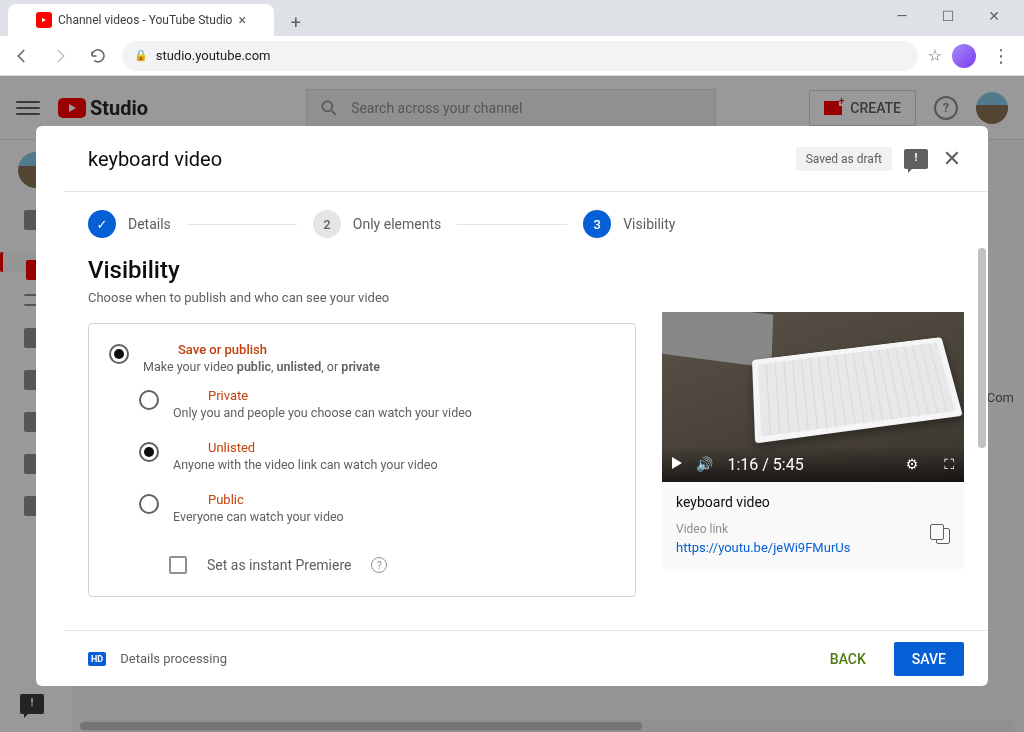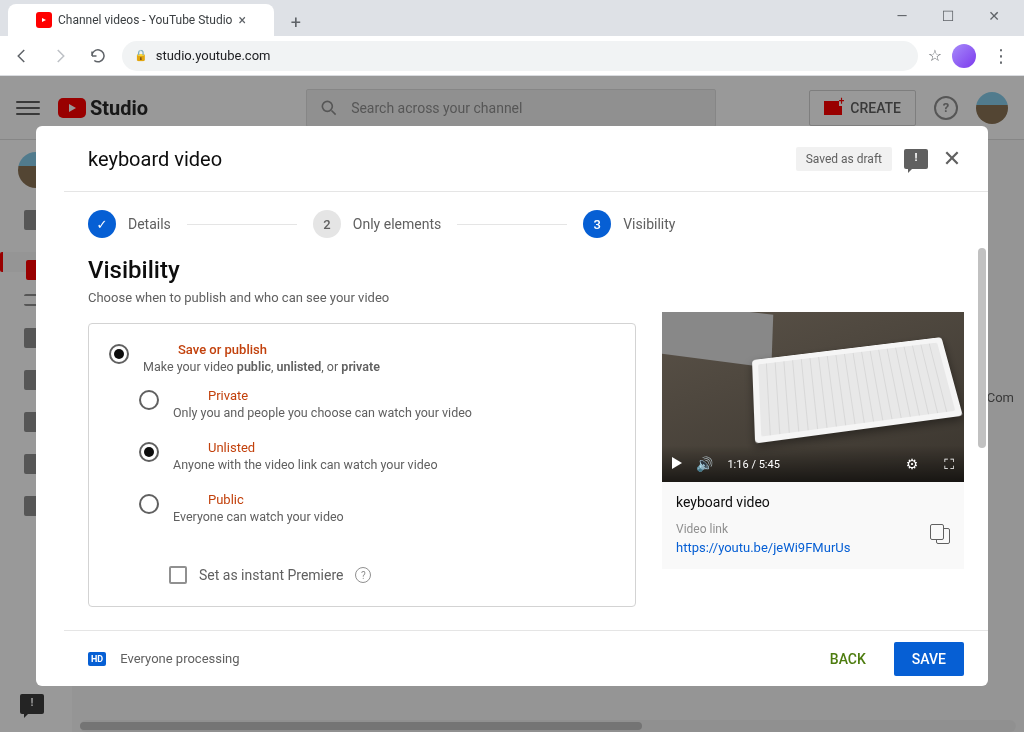--- a/index.html
+++ b/index.html
@@ -87,34 +87,34 @@
 .opt-row { display: flex; align-items: flex-start; gap: 14px; margin-bottom: 4px; }
 .radio-outer { width: 20px; height: 20px; border: 2px solid #606060; border-radius: 50%; display: flex; align-items: center; justify-content: center; flex-shrink: 0; margin-top: 2px; }
 .radio-outer.checked::after { content: ""; width: 10px; height: 10px; background: #0d0d0d; border-radius: 50%; }
 .radio-ripple { position: relative; }
 .radio-ripple::before { content: ""; position: absolute; left: -11px; top: -9px; width: 42px; height: 42px; background: #e5e5e5; border-radius: 50%; z-index: -1; }
 .opt-title { font-size: 13px; color: #c2410c; font-weight: 500; margin-left: 35px; }
 .opt-desc { font-size: 12.5px; color: #606060; margin-top: 2px; }
 .opt-desc b { font-weight: 600; color: #606060; }
 .sub-options { margin-left: 30px; margin-top: 14px; display: flex; flex-direction: column; gap: 16px; }
 .sub-opt .opt-title { font-weight: 400; }
-.premiere-row { display: flex; align-items: center; gap: 12px; margin-left: 30px; margin-top: 22px; }
+.premiere-row { display: flex; align-items: center; gap: 20px; margin-left: 30px; margin-top: 12px; }
 .checkbox { width: 18px; height: 18px; border: 2px solid #909090; border-radius: 2px; }
 .help-circle { width: 16px; height: 16px; border: 1.5px solid #909090; border-radius: 50%; display: flex; align-items: center; justify-content: center; font-size: 10px; color: #909090; }
 
 .right-col { width: 302px; padding-top: 56px; }
 .preview-card { background: #f9f9f9; }
 .thumb { width: 100%; height: 170px; background: linear-gradient(160deg,#5a5248 0%,#3a352e 100%); position: relative; overflow: hidden; }
 .keyb { position: absolute; right: 10px; top: 30px; width: 200px; height: 90px; background: #f5f5f5; border-radius: 4px; transform: perspective(400px) rotateX(25deg) rotateZ(-8deg); box-shadow: 0 4px 10px rgba(0,0,0,0.4); }
 .keyb::after { content: ""; position: absolute; inset: 6px; background: repeating-linear-gradient(90deg,#e8e8e8 0 8px,#d8d8d8 8px 9px), repeating-linear-gradient(0deg,transparent 0 10px,#d8d8d8 10px 11px); border-radius: 2px; }
 .laptop { position: absolute; left: -20px; top: -10px; width: 130px; height: 60px; background: #888; transform: perspective(300px) rotateX(30deg) rotateZ(8deg); }
 .controls-bar { position: absolute; bottom: 0; left: 0; right: 0; height: 36px; background: linear-gradient(transparent,rgba(0,0,0,0.6)); display: flex; align-items: center; padding: 0 10px; gap: 14px; color: #fff; font-size: 12px; }
 .play-ic::after { content: ""; display: inline-block; width: 0; height: 0; border-left: 10px solid #fff; border-top: 6px solid transparent; border-bottom: 6px solid transparent; }
 .vol-ic { font-size: 14px; }
-.time-txt { font-size: 11px; }
+.time-txt { font-size: 16px; }
 .gear-ic, .full-ic { margin-left: auto; font-size: 14px; }
 .full-ic { margin-left: 12px; }
 
 .preview-meta { padding: 12px 14px 14px 14px; position: relative; }
 .preview-title { font-size: 14px; color: #0d0d0d; margin-bottom: 12px; }
 .link-label { font-size: 12px; color: #909090; margin-bottom: 4px; }
 .video-link { font-size: 13px; color: #065fd4; }
 .copy-ic { position: absolute; right: 14px; top: 42px; width: 20px; height: 20px; }
 .copy-ic::before { content: ""; position: absolute; width: 12px; height: 14px; border: 1.5px solid #606060; right: 0; bottom: 0; border-radius: 2px; }
 .copy-ic::after { content: ""; position: absolute; width: 12px; height: 14px; border: 1.5px solid #606060; left: 0; top: 0; border-radius: 2px; background: #f9f9f9; }
@@ -317,19 +317,19 @@
             <div class="copy-ic"></div>
           </div>
         </div>
       </div>
 
       <div class="body-scroll-indicator"></div>
     </div>
 
     <div class="modal-footer">
       <span class="hd-badge">HD</span>
-      <span class="proc-txt">Everyone processing</span>
+      <span class="proc-txt">Details processing</span>
       <div class="footer-spacer"></div>
       <div class="btn-text">BACK</div>
       <div class="btn-primary">SAVE</div>
     </div>
   </div>
 </div>
 
 </body></html>

